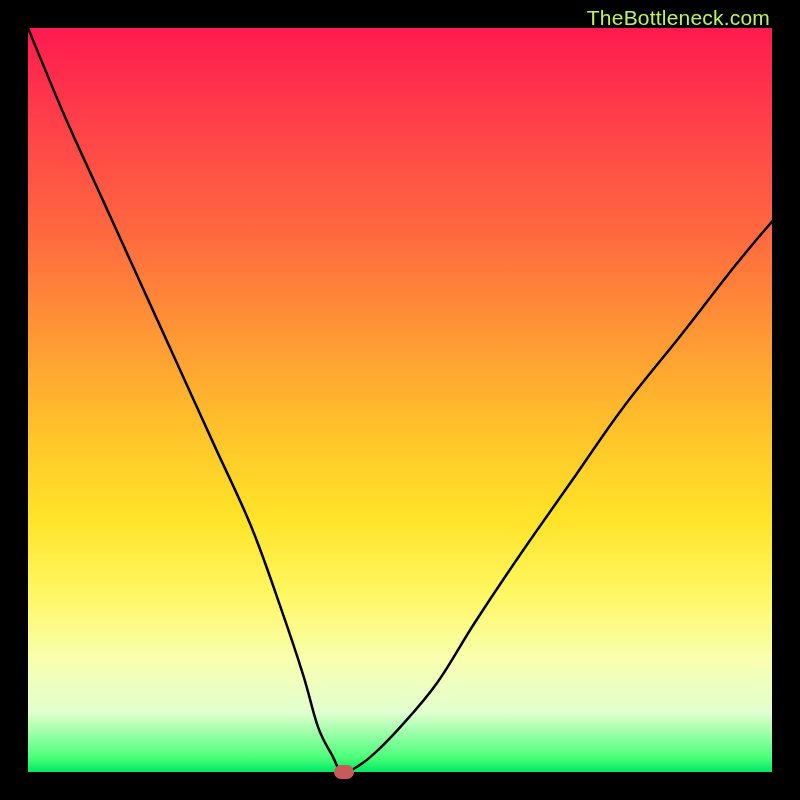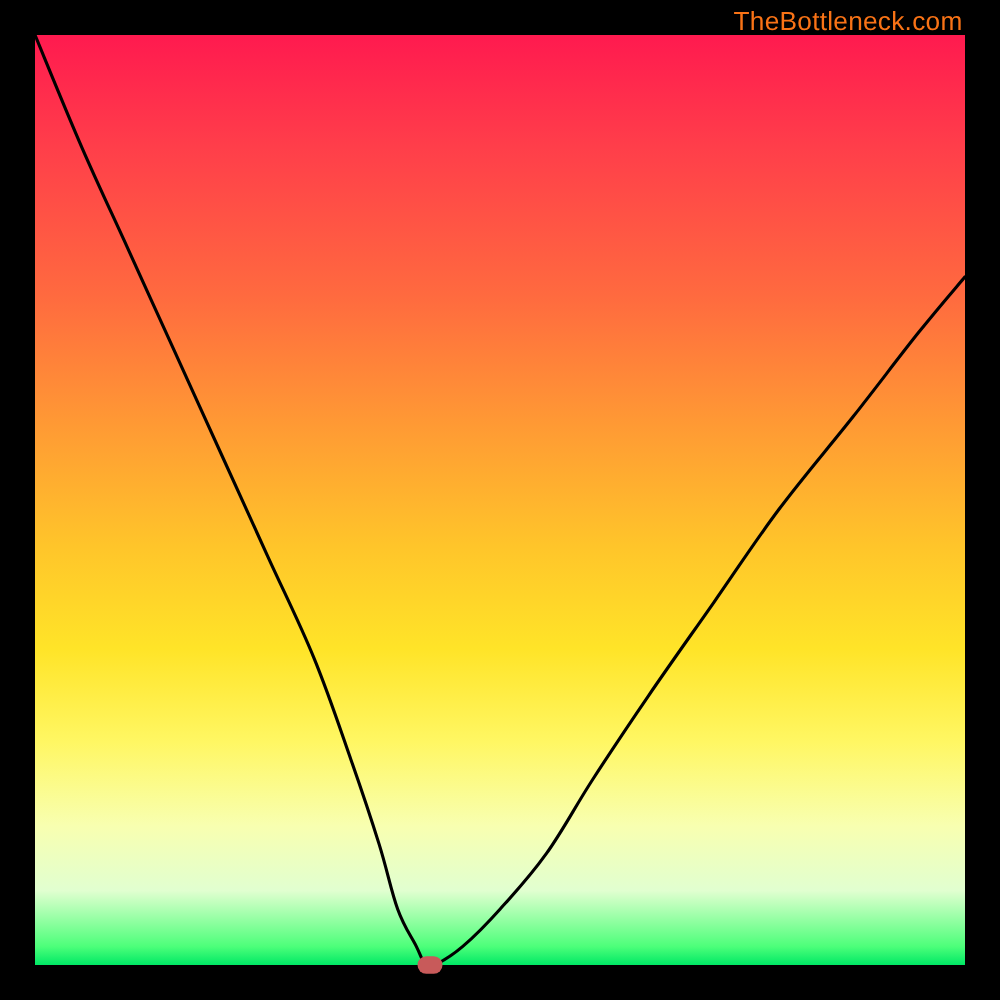--- a/index.html
+++ b/index.html
@@ -32,21 +32,21 @@
       #e1ffd0 92%,
       #4dff7a 98%,
       #00e865 100%
     );
   }
 
   .watermark {
     position: absolute;
     top: 6px;
     right: 30px;
-    color: #f97316;
+    color: #bef264;
     font-size: 21px;
     letter-spacing: 0.2px;
   }
 
   svg.curve {
     position: absolute;
     inset: 0;
     width: 100%;
     height: 100%;
     pointer-events: none;

